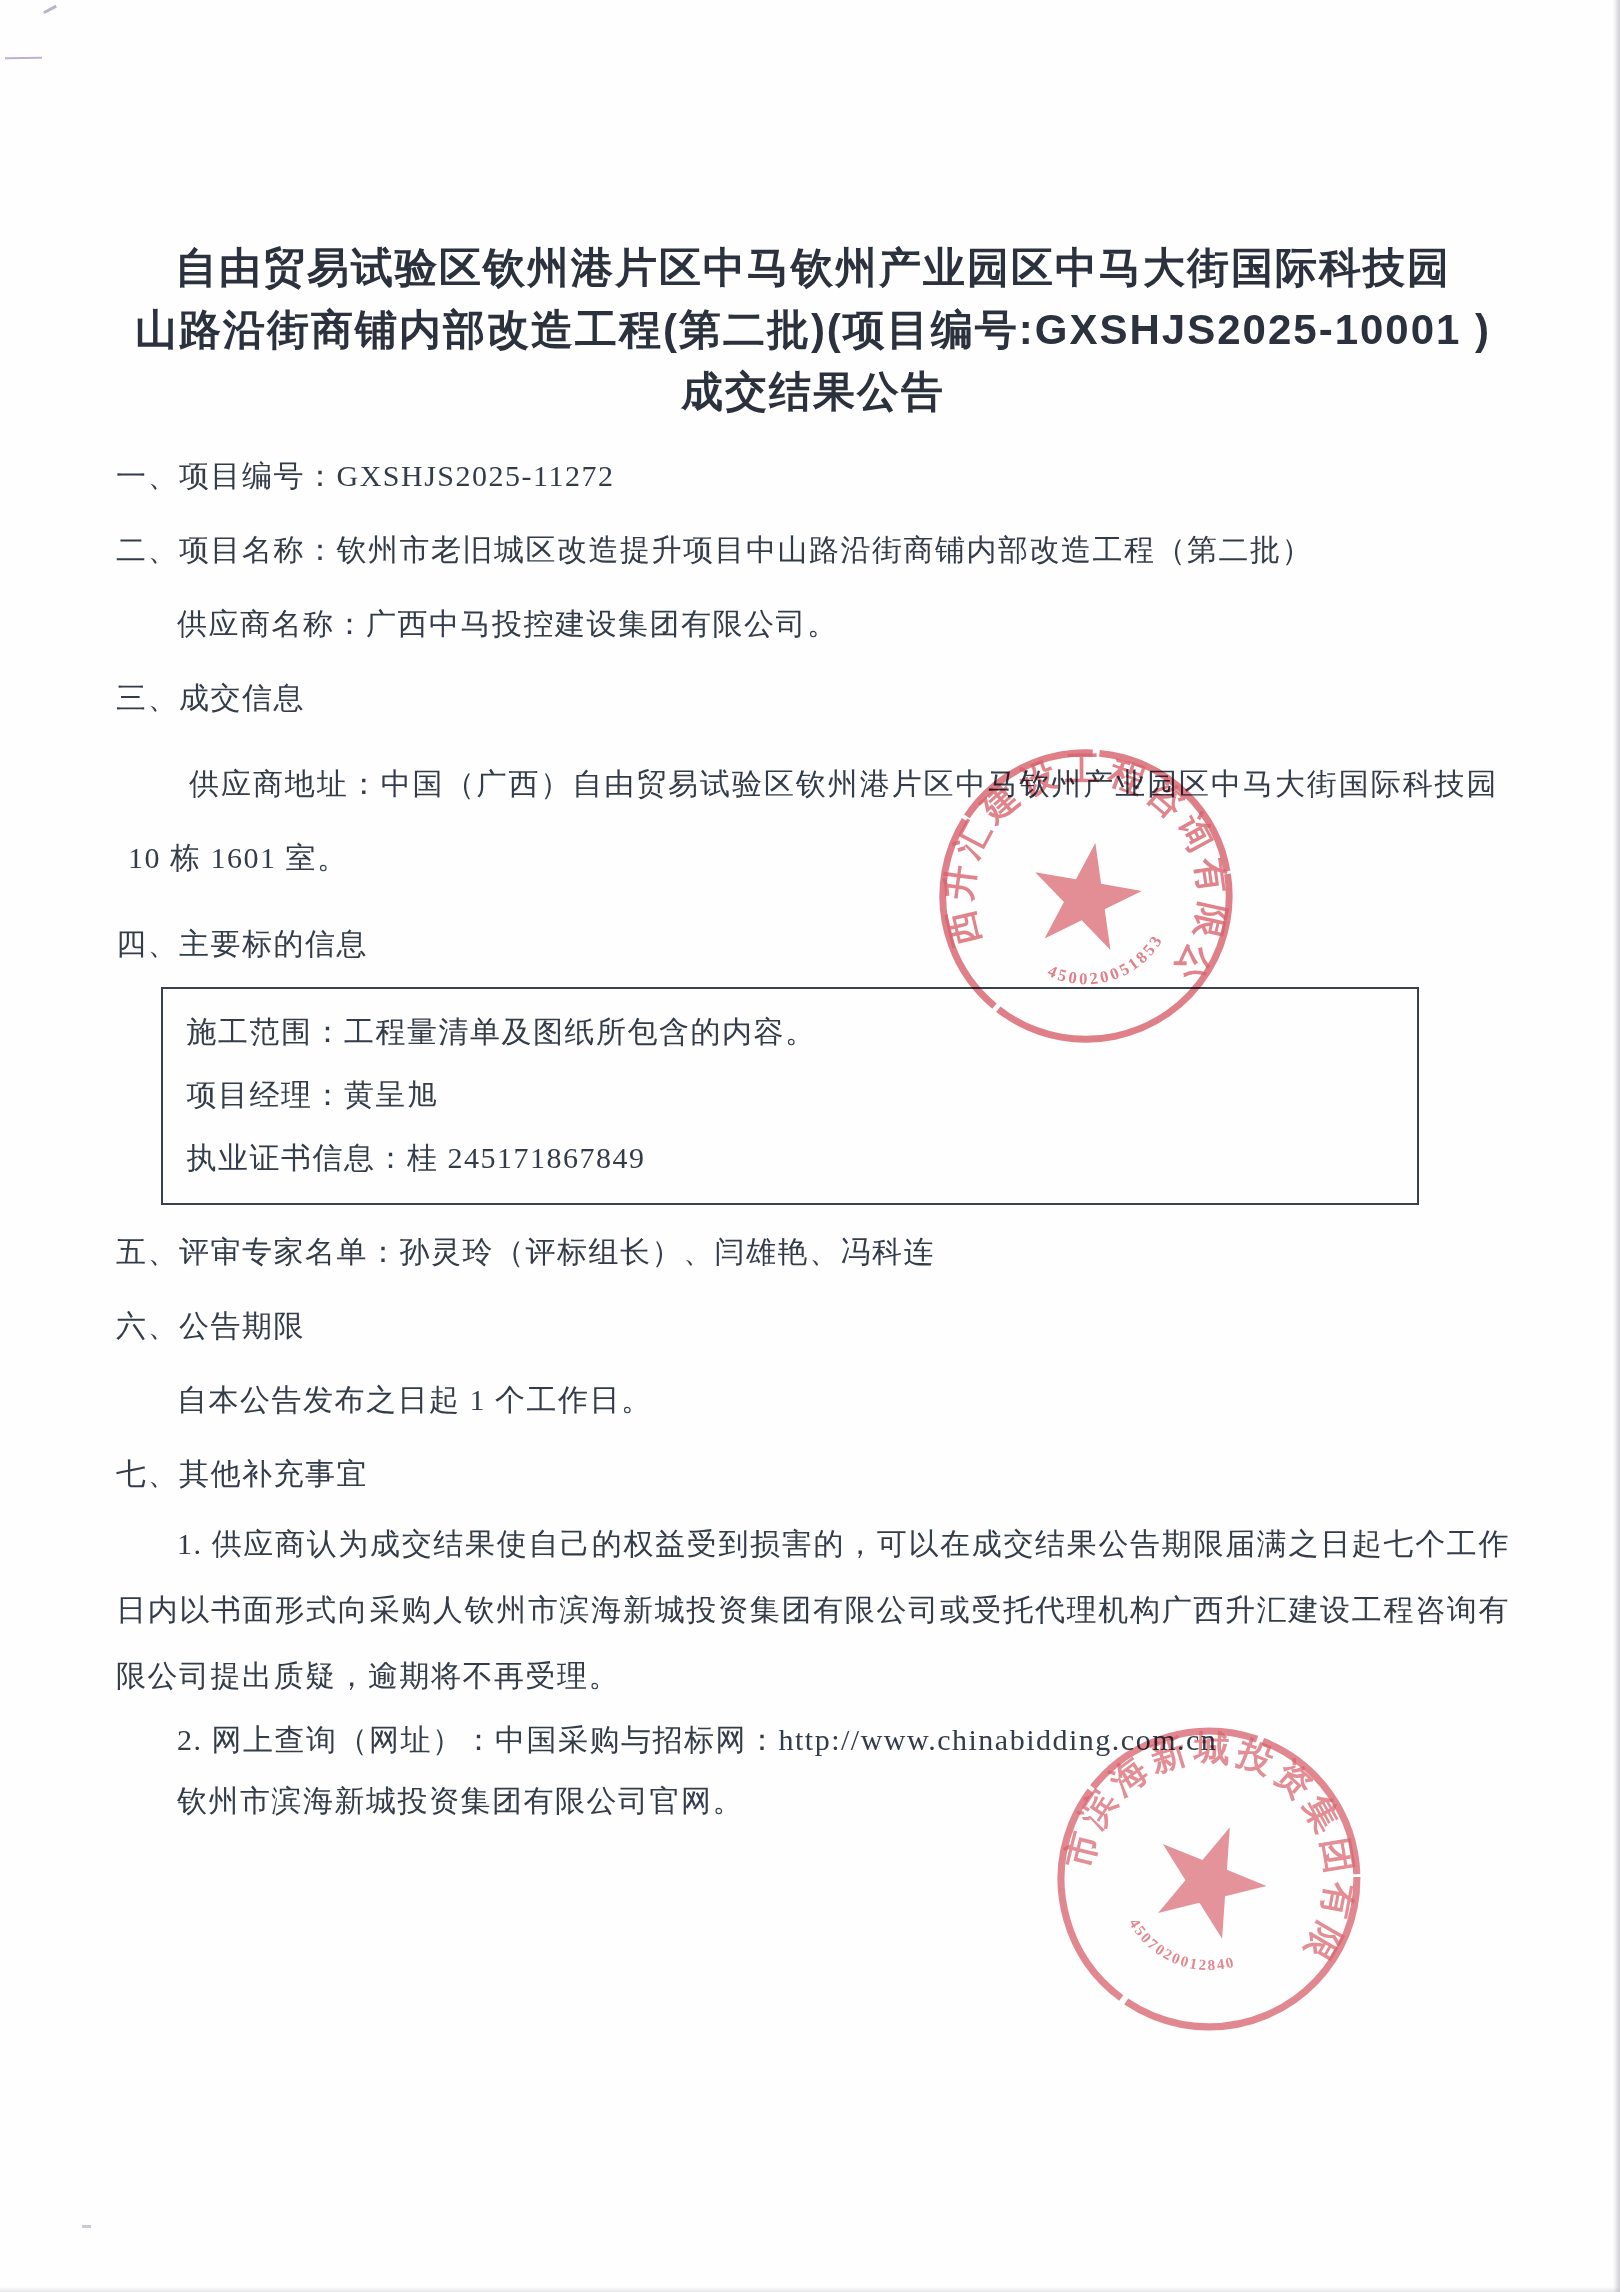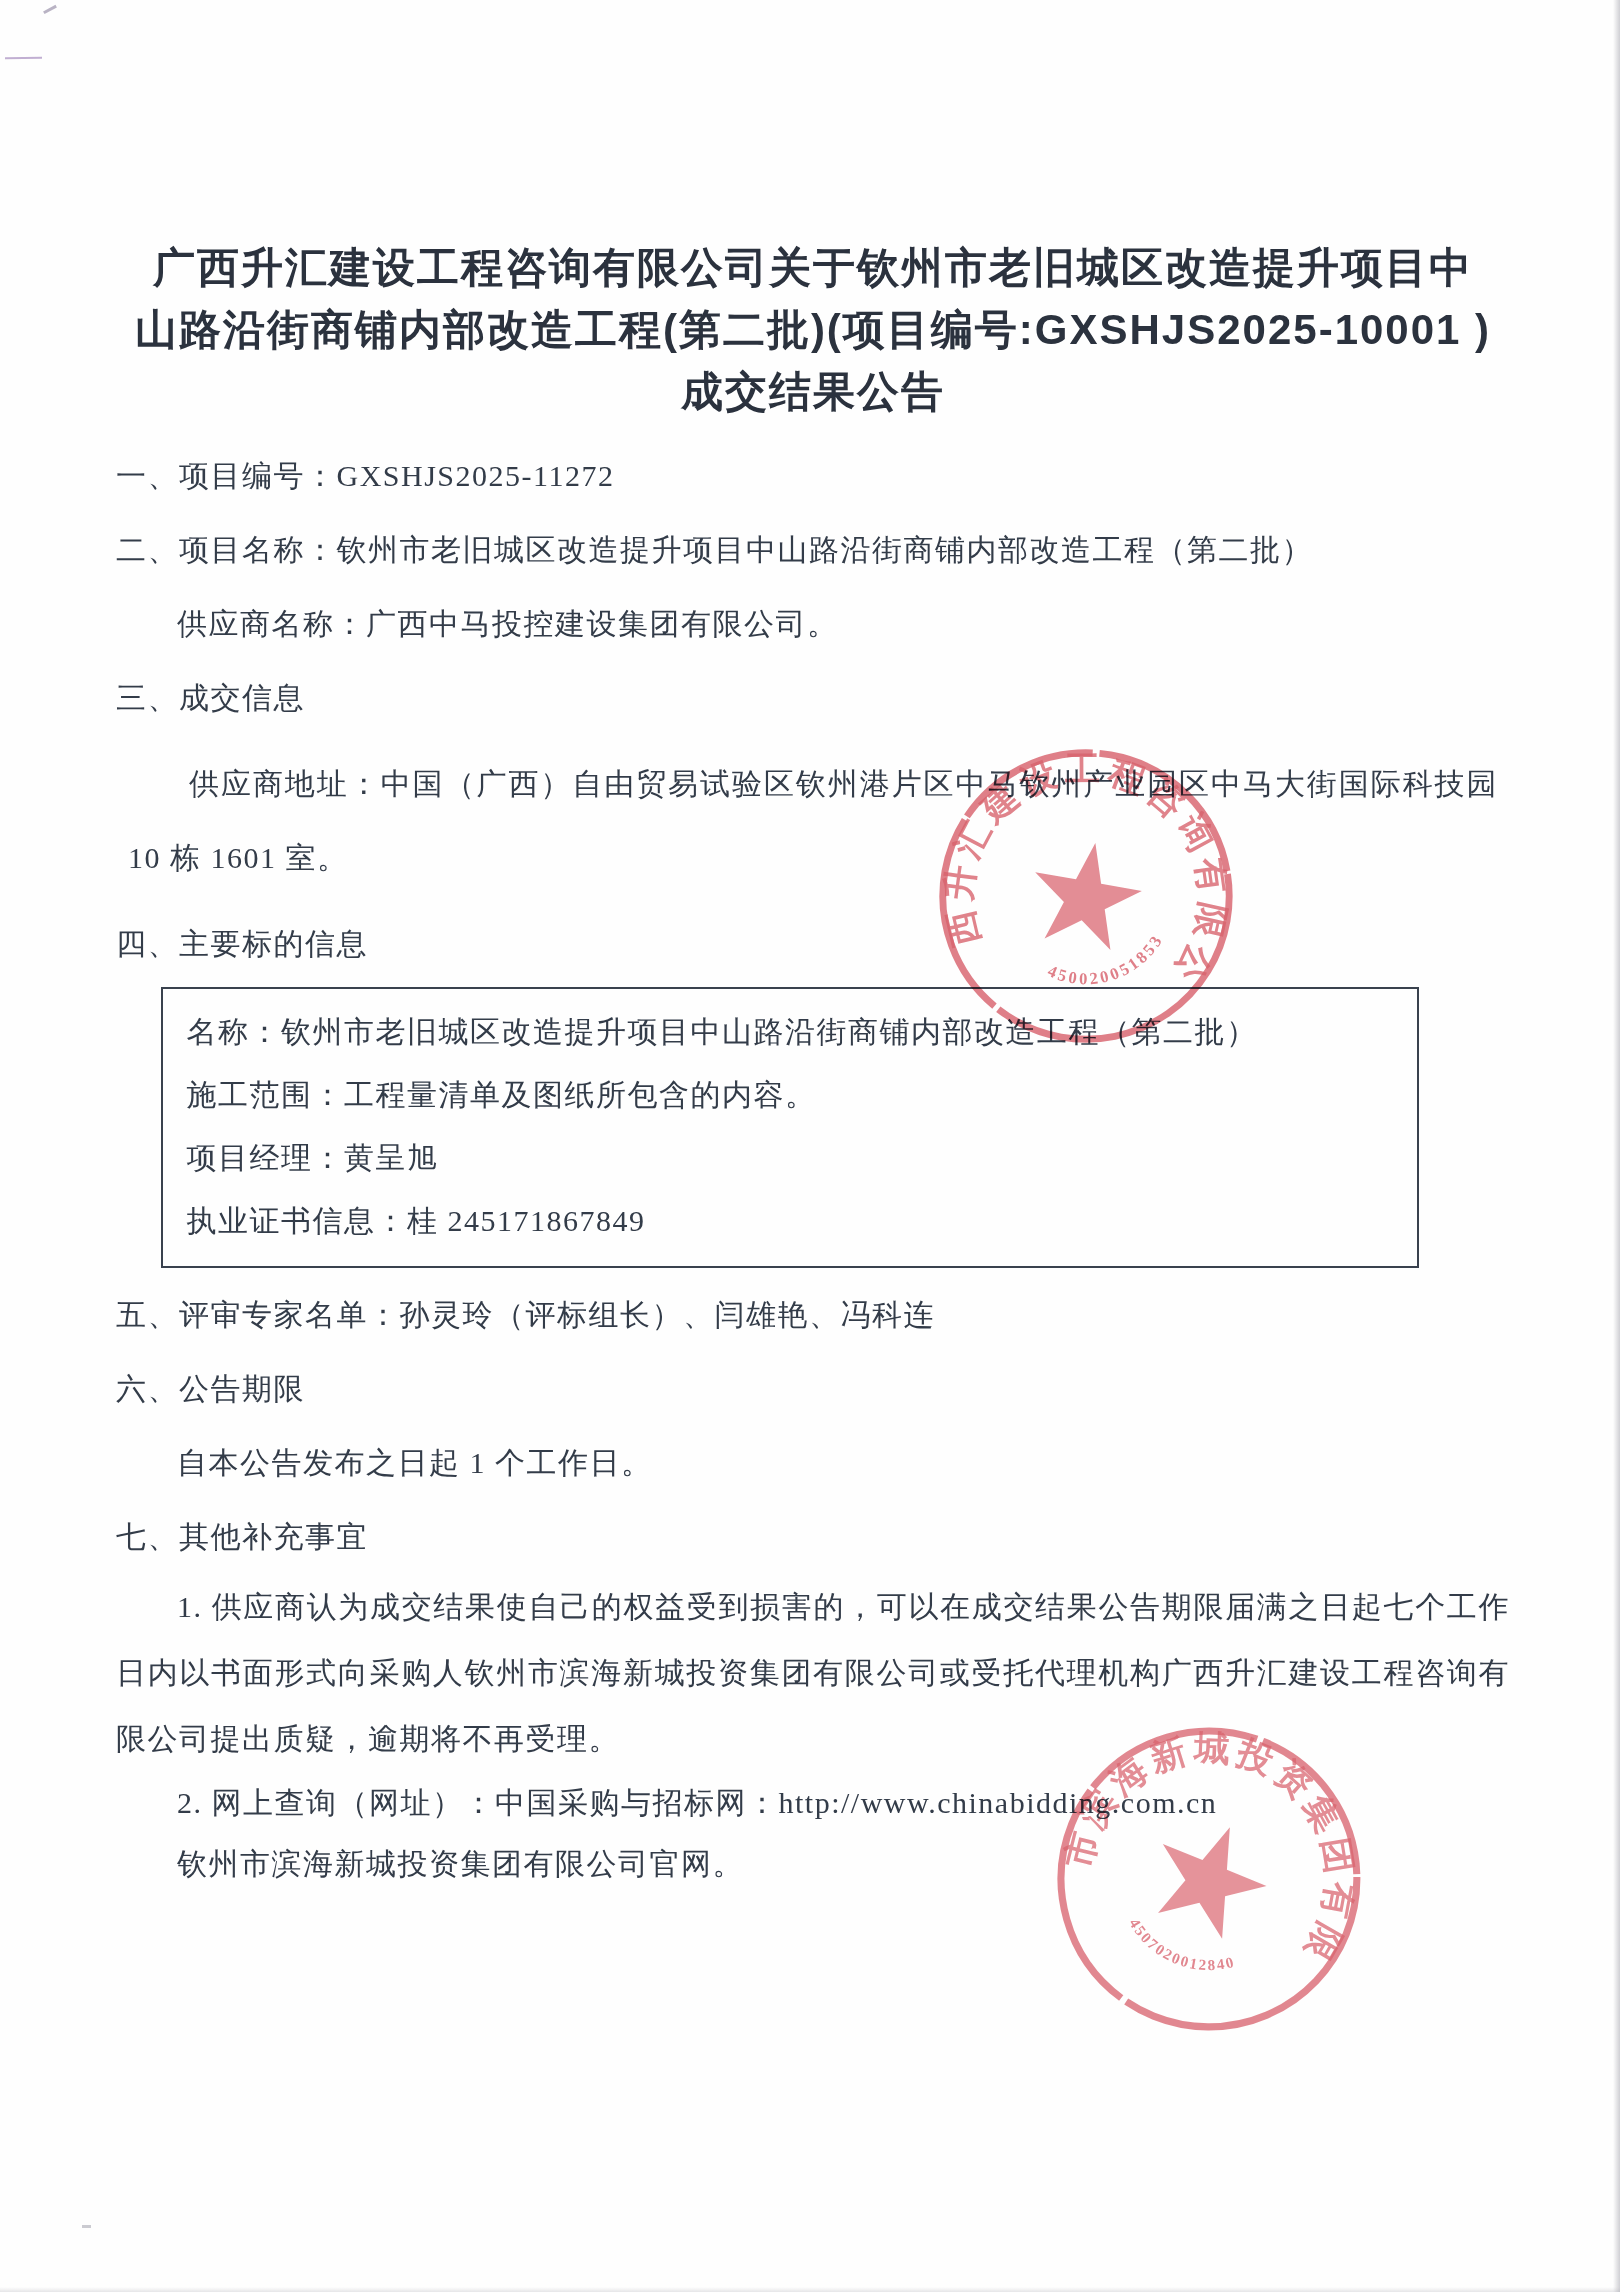--- a/index.html
+++ b/index.html
@@ -57,34 +57,33 @@
   }
 </style>
 </head>
 <body>
 
 <div class="page">
 
   <div class="content">
 
     <h1 class="title">
-      <span>广西升汇建设工程咨询有限公司关于钦州市老旧城区改造提升项目中</span>
+      <span>自由贸易试验区钦州港片区中马钦州产业园区中马大街国际科技园</span>
       <span>山路沿街商铺内部改造工程(第二批)(项目编号:GXSHJS2025-10001 )</span>
       <span>成交结果公告</span>
     </h1>
 
     <p class="line">一、项目编号：GXSHJS2025-11272</p>
     <p class="line">二、项目名称：钦州市老旧城区改造提升项目中山路沿街商铺内部改造工程（第二批）</p>
     <p class="line ind">供应商名称：广西中马投控建设集团有限公司。</p>
     <p class="line">三、成交信息</p>
     <p class="wrap ind">供应商地址：中国（广西）自由贸易试验区钦州港片区中马钦州产业园区中马大街国际科技园 10 栋 1601 室。</p>
     <p class="line">四、主要标的信息</p>
 
     <div class="subject-box">
-      <p>名称：钦州市老旧城区改造提升项目中山路沿街商铺内部改造工程（第二批）</p>
       <p>施工范围：工程量清单及图纸所包含的内容。</p>
       <p>项目经理：黄呈旭</p>
       <p>执业证书信息：桂 245171867849</p>
     </div>
 
     <p class="line">五、评审专家名单：孙灵玲（评标组长）、闫雄艳、冯科连</p>
     <p class="line">六、公告期限</p>
     <p class="line ind">自本公告发布之日起 1 个工作日。</p>
     <p class="line">七、其他补充事宜</p>
     <p class="para ind">1. 供应商认为成交结果使自己的权益受到损害的，可以在成交结果公告期限届满之日起七个工作日内以书面形式向采购人钦州市滨海新城投资集团有限公司或受托代理机构广西升汇建设工程咨询有限公司提出质疑，逾期将不再受理。</p>

